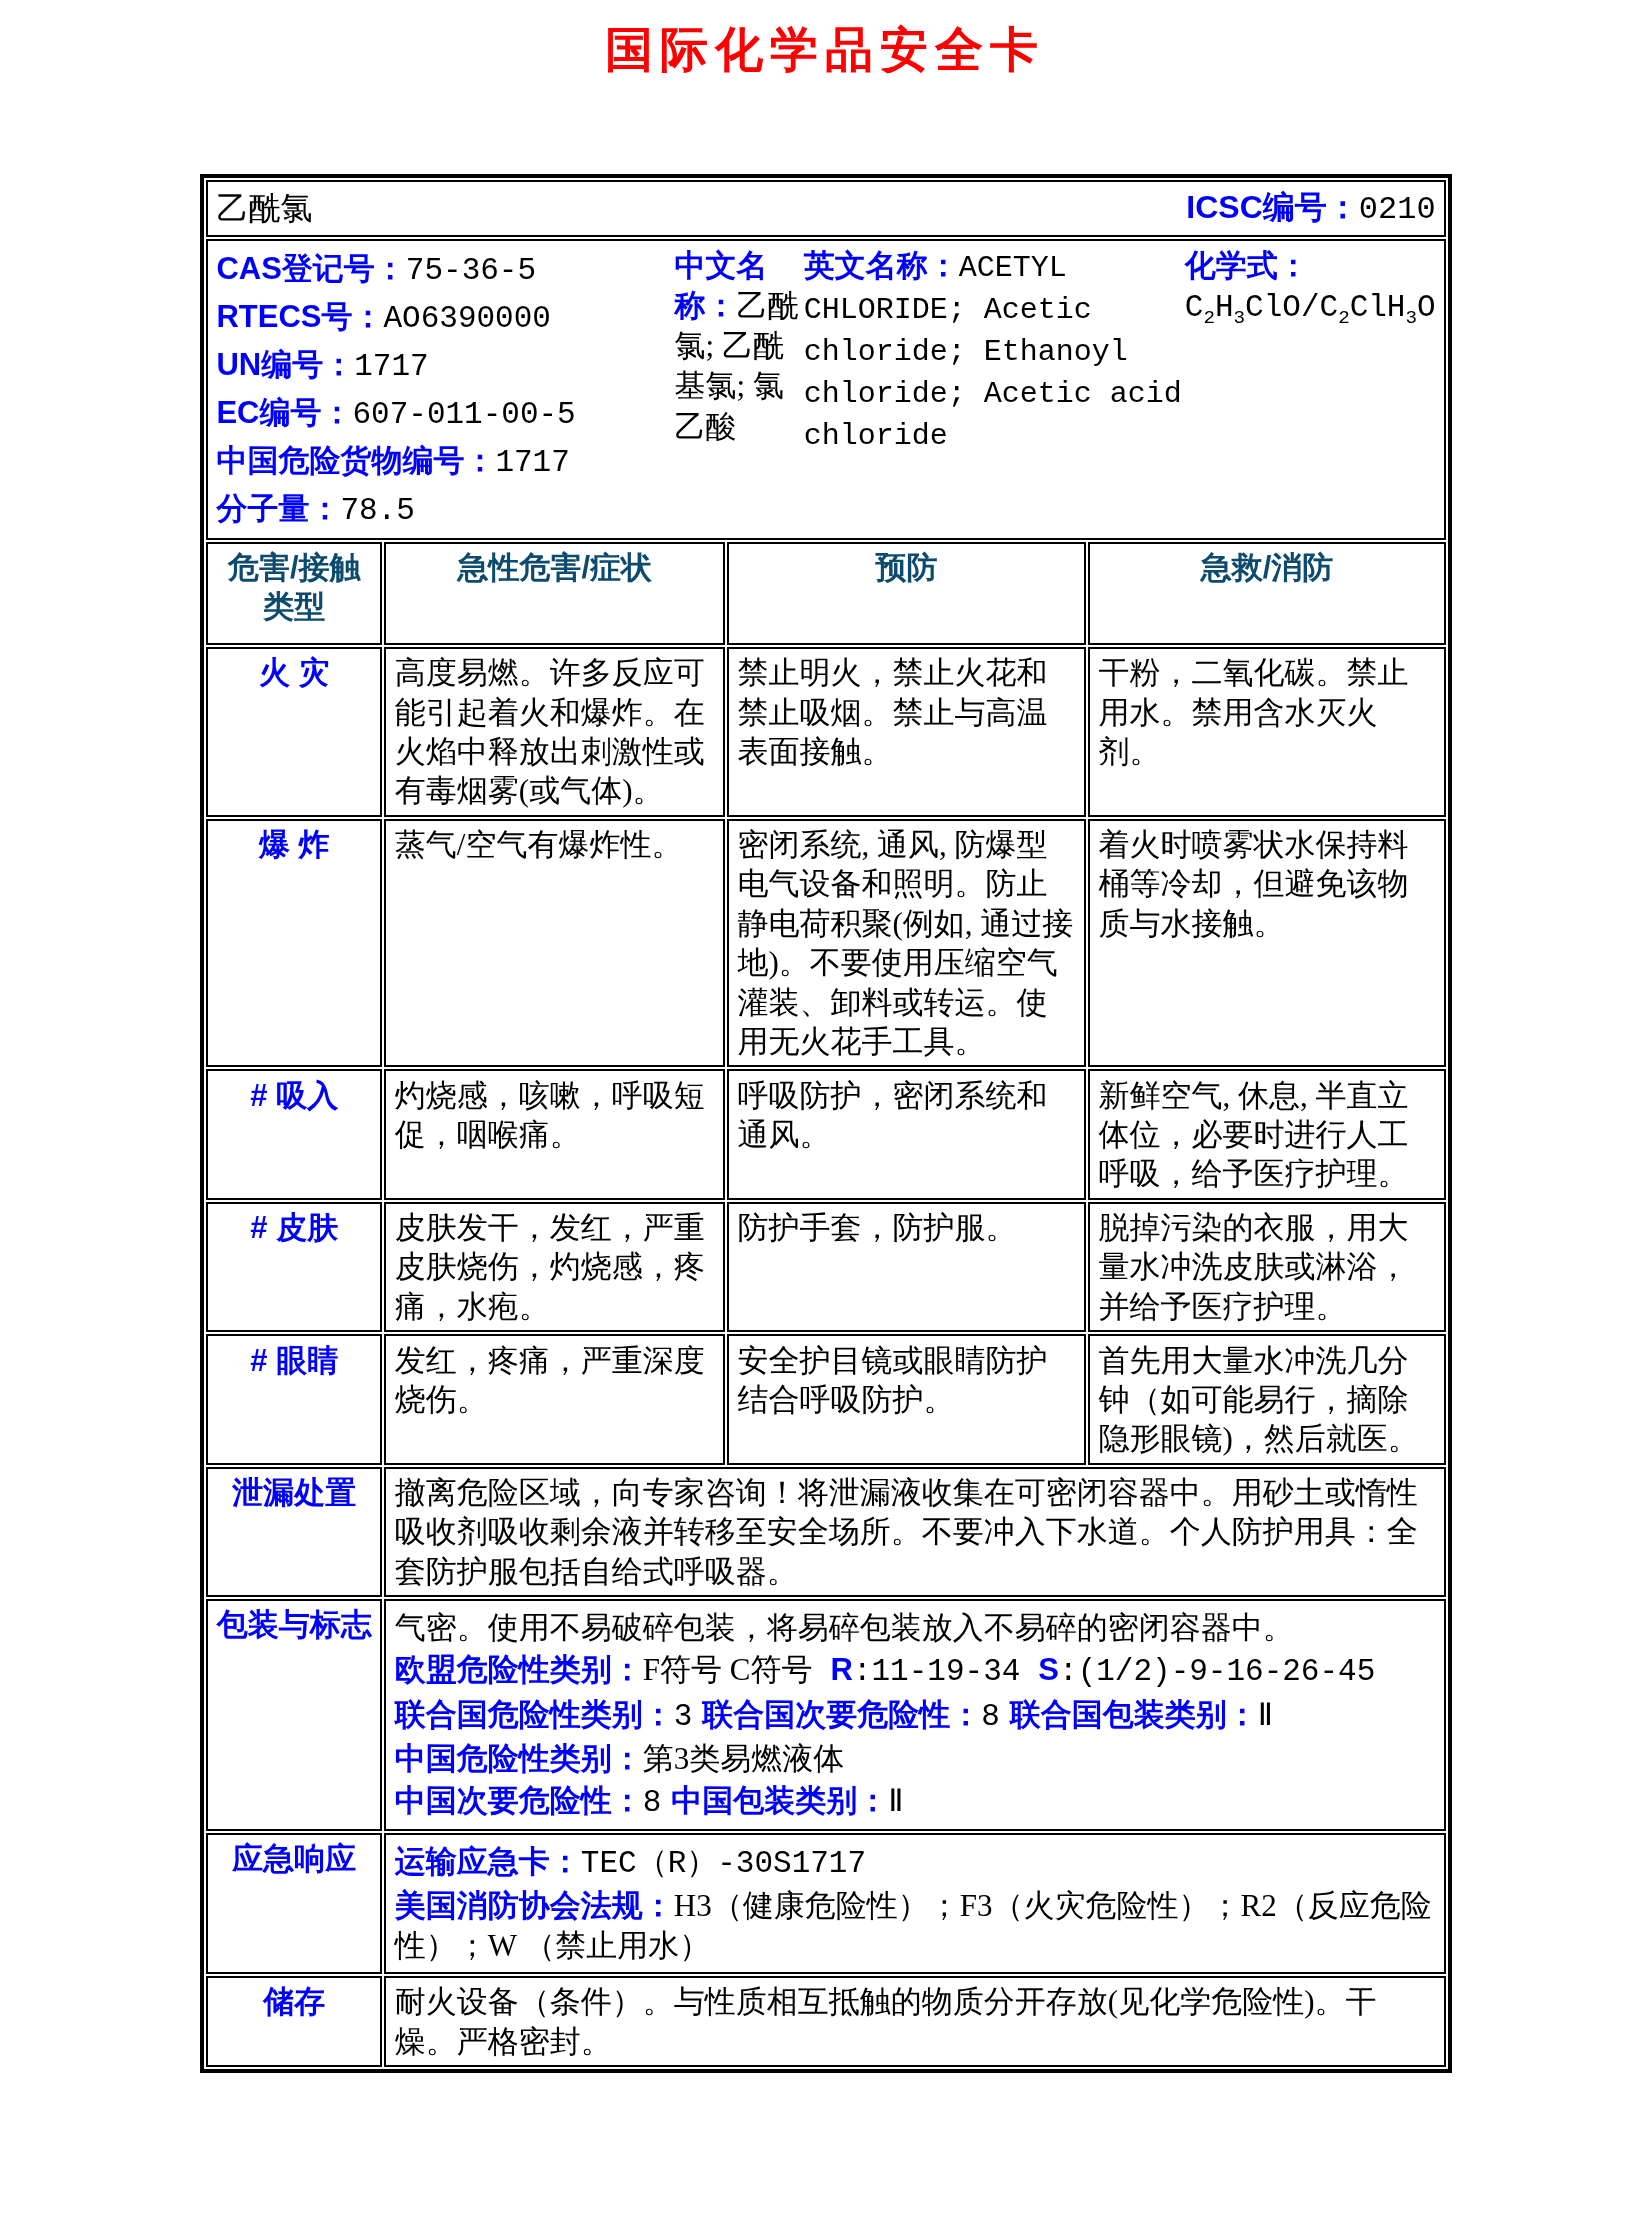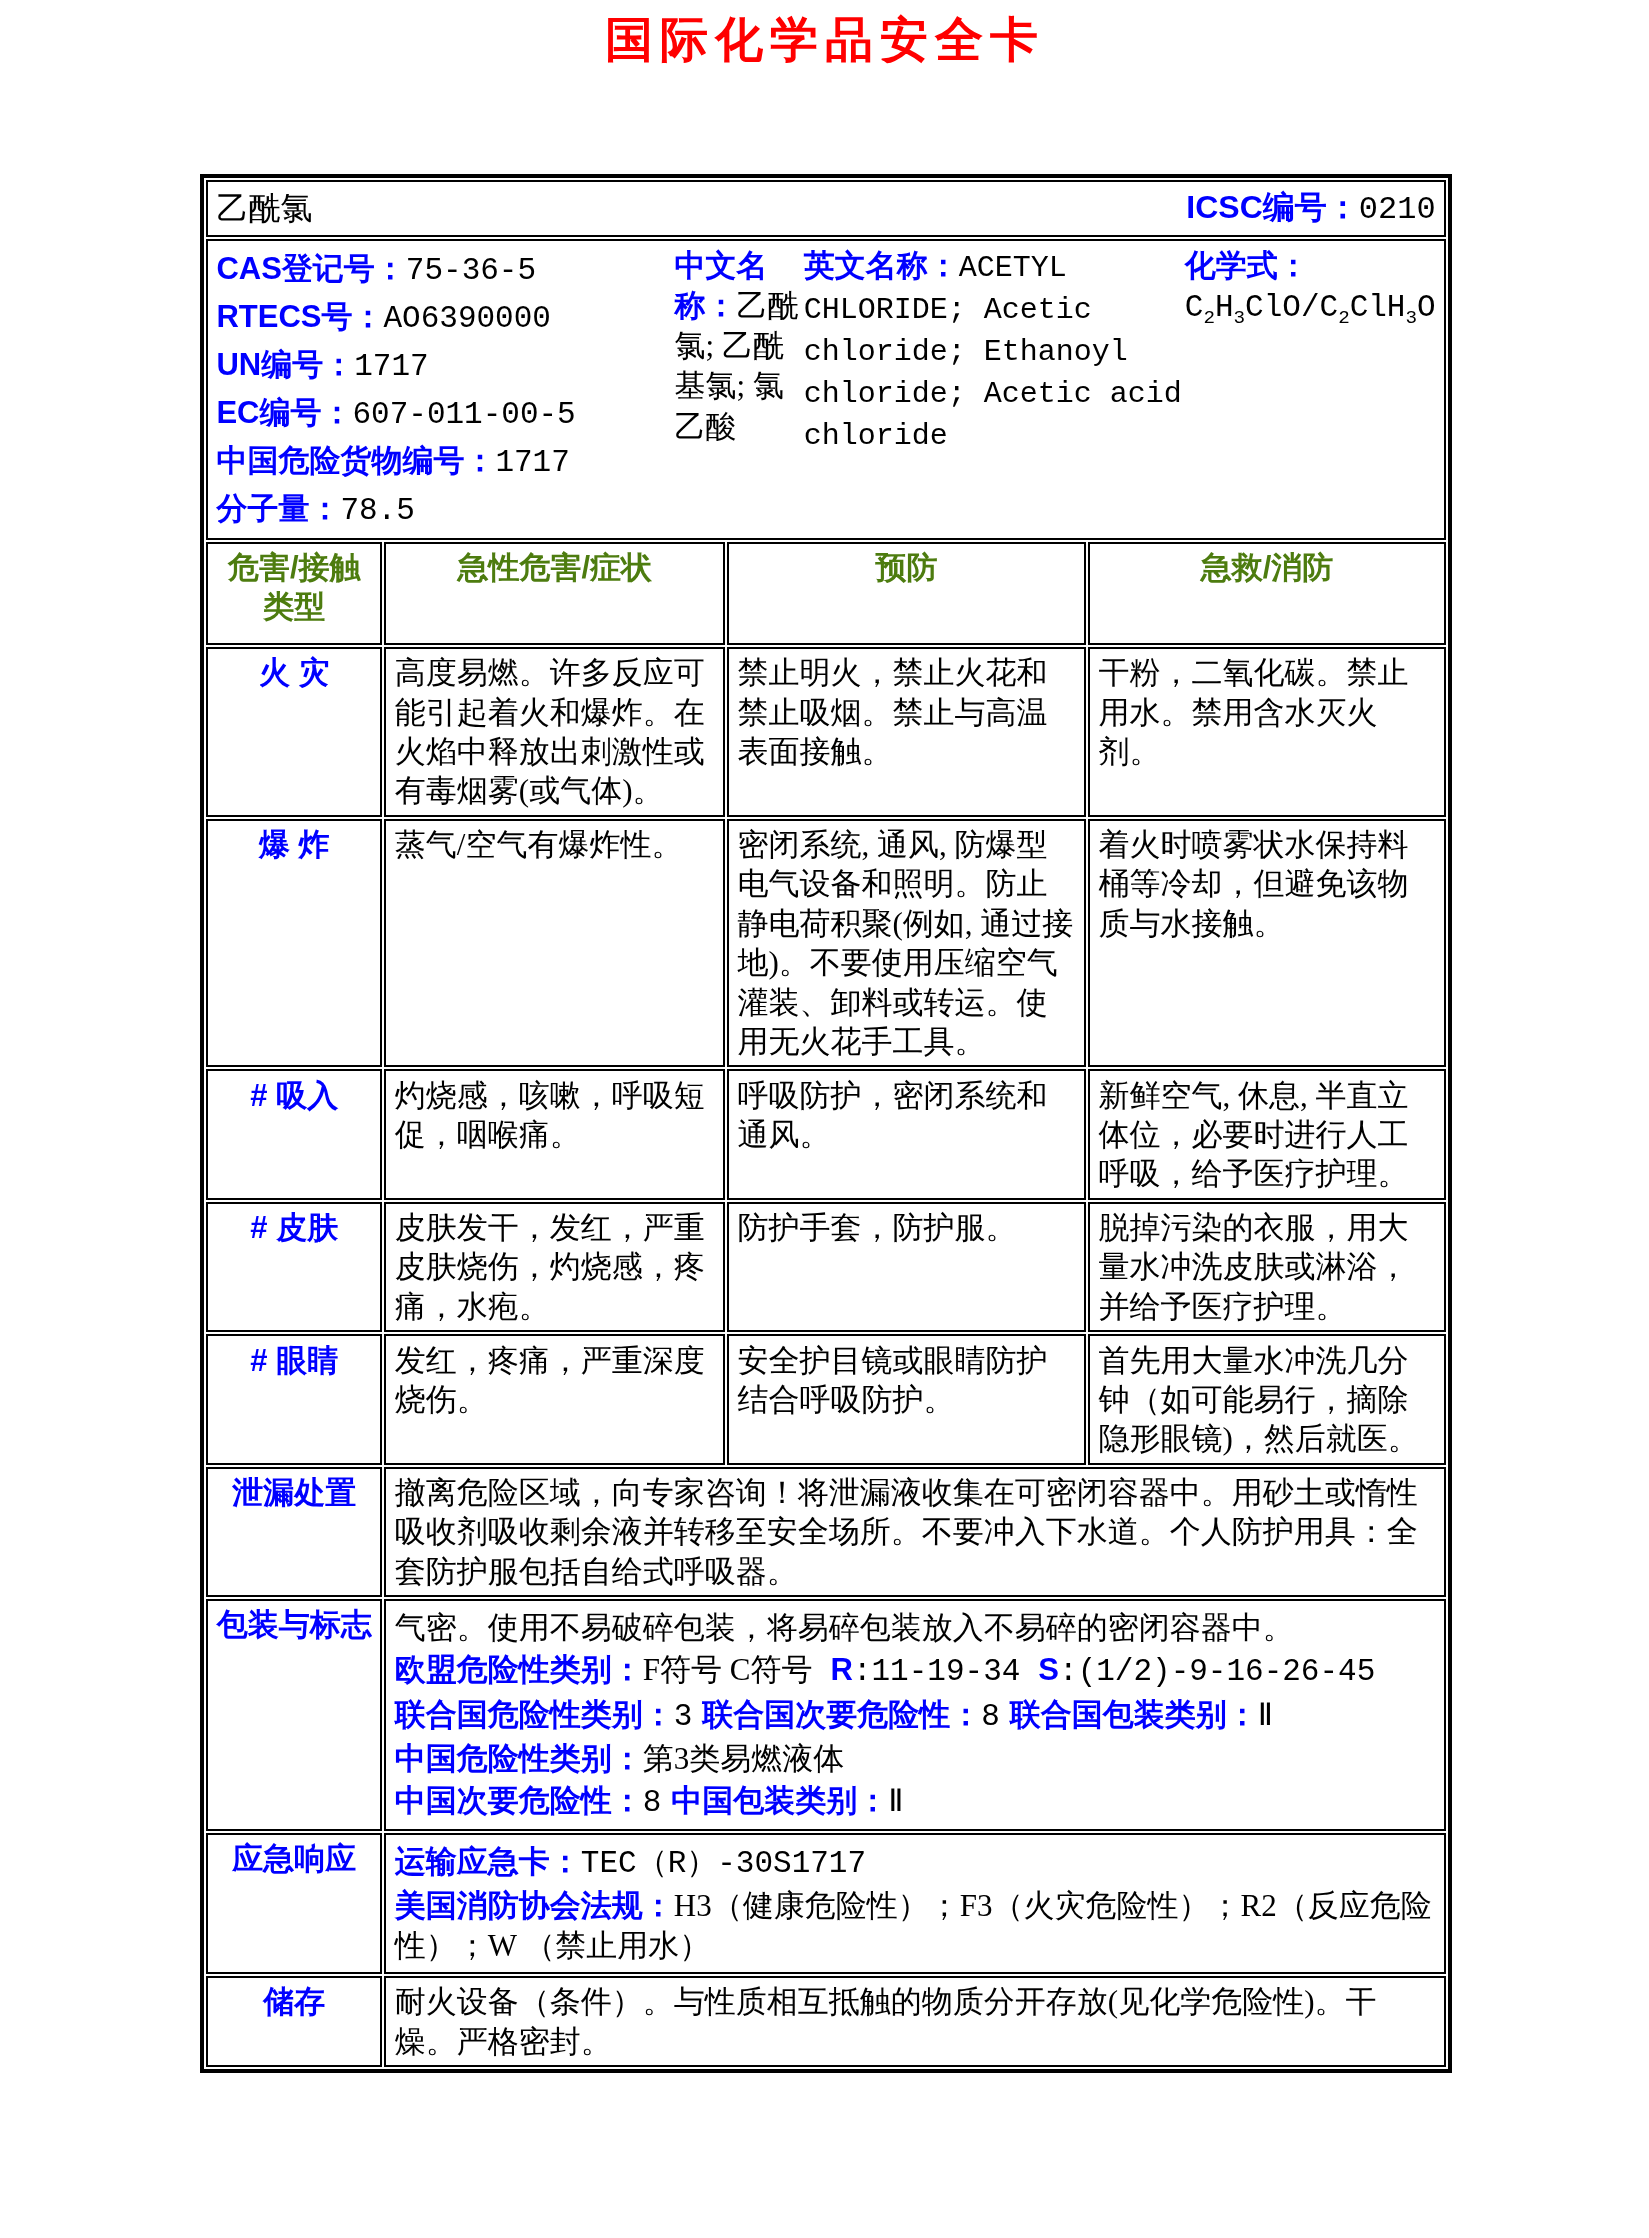--- a/index.html
+++ b/index.html
@@ -4,21 +4,21 @@
 <style>
   html, body { margin: 0; padding: 0; }
   body {
     width: 1650px; height: 2239px;
     background: #ffffff;
     font-family: "Liberation Serif", serif;
     color: #000000;
     position: relative;
   }
   .page-title {
-    position: absolute; top: 8px; left: 0; width: 100%;
+    position: absolute; top: 18px; left: 0; width: 100%;
     text-align: center;
     color: #ff0000;
     font-size: 48px; font-weight: bold; letter-spacing: 7px;
     font-family: "Liberation Sans", sans-serif;
   }
   table.icsc {
     position: absolute; left: 200px; top: 174px;
     width: 1252px;
     table-layout: fixed;
     border-collapse: separate;
@@ -35,21 +35,21 @@
     overflow: hidden;
   }
   .lbl {
     color: #0000ff; font-weight: bold;
     font-family: "Liberation Sans", sans-serif;
   }
   .val { font-family: "Liberation Mono", "DejaVu Sans Mono", monospace; }
   .gap { margin-left: 18px; }
   .sgap { margin-left: 9.8px; }
   td.hdr {
-    color: #4d7c0f; font-weight: bold; text-align: center; vertical-align: middle;
+    color: #0c4a6e; font-weight: bold; text-align: center; vertical-align: middle;
     font-size: 33px; height: 91px; line-height: 1.35;
     font-family: "Liberation Sans", sans-serif;
   }
   td.cat {
     color: #0000ff; font-weight: bold; text-align: center; vertical-align: middle;
     font-size: 31px;
     font-family: "Liberation Sans", sans-serif;
     padding: 4.2px 2.8px;
   }
   .toprow { display: flex; justify-content: space-between; align-items: center; font-size: 32px; min-height: 45px; }

